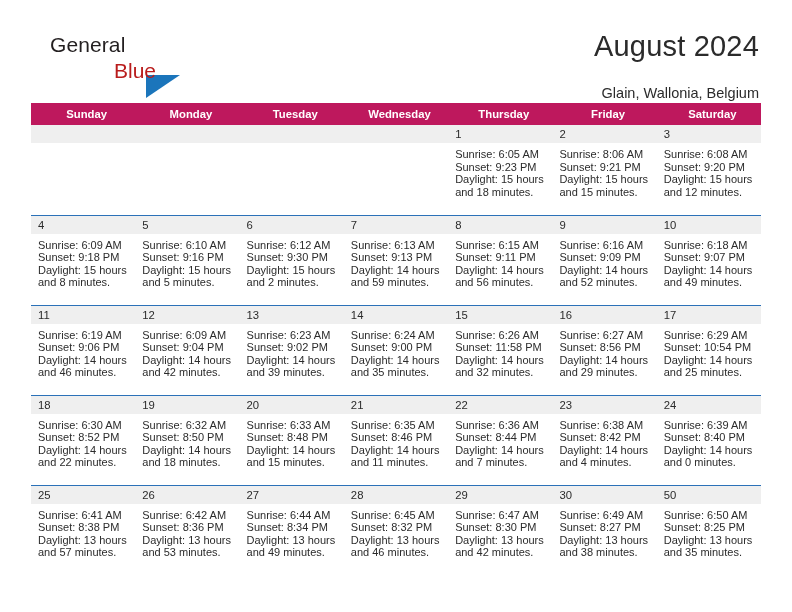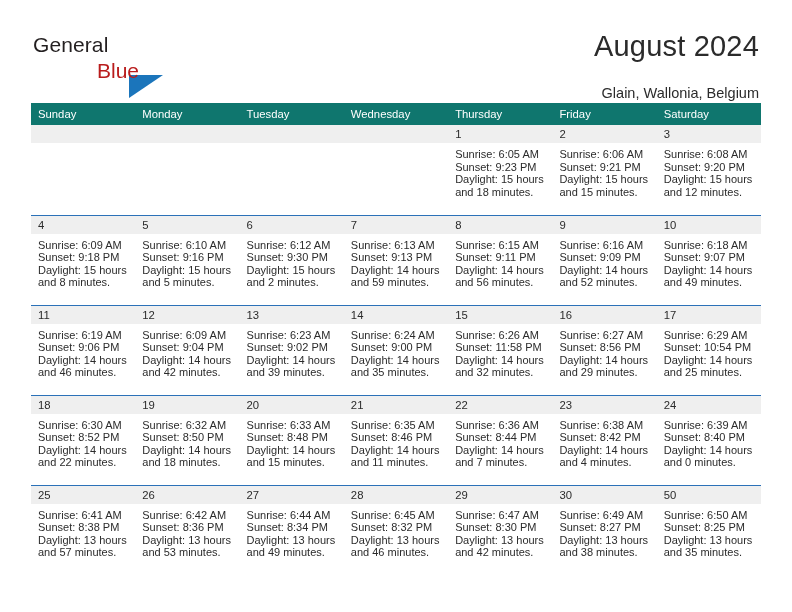--- a/index.html
+++ b/index.html
@@ -22,21 +22,21 @@
   
   .header {
     position: absolute;
     left: 0; top: 0;
     width: 792px;
     height: 100px;
   }
 
   .brand {
     position: absolute;
-    left: 33px;
+    left: 50px;
     top: 33px;
     width: 220px;
     height: 55px;
   }
 
   .brand-general {
     position: absolute;
     left: 0;
     top: 0;
     font-size: 21px;
@@ -92,25 +92,25 @@
   .calendar {
     position: absolute;
     left: 31px;
     top: 103px;
     width: 730px;
     border-collapse: collapse;
     table-layout: fixed;
   }
 
   .calendar th {
-    background: #0f766e;
+    background: #be185d;
     color: #ffffff;
     font-size: 11.3px;
-    font-weight: normal;
-    text-align: left;
+    font-weight: bold;
+    text-align: center;
     padding: 5px 0 5px 7px;
     height: 21px;
     line-height: 12px;
   }
 
   .calendar td {
     vertical-align: top;
     padding: 0;
     border-top: 1.6px solid #2b71b8;
     height: 90px;
@@ -205,21 +205,21 @@
             <div class="cell-body">
               <div>Sunrise: 6:05 AM</div>
               <div>Sunset: 9:23 PM</div>
               <div>Daylight: 15 hours</div>
               <div>and 18 minutes.</div>
             </div>
           </td>
           <td class="day-cell">
             <div class="daynum-band">2</div>
             <div class="cell-body">
-              <div>Sunrise: 6:06 AM</div>
+              <div>Sunrise: 8:06 AM</div>
               <div>Sunset: 9:21 PM</div>
               <div>Daylight: 15 hours</div>
               <div>and 15 minutes.</div>
             </div>
           </td>
           <td class="day-cell">
             <div class="daynum-band">3</div>
             <div class="cell-body">
               <div>Sunrise: 6:08 AM</div>
               <div>Sunset: 9:20 PM</div>

